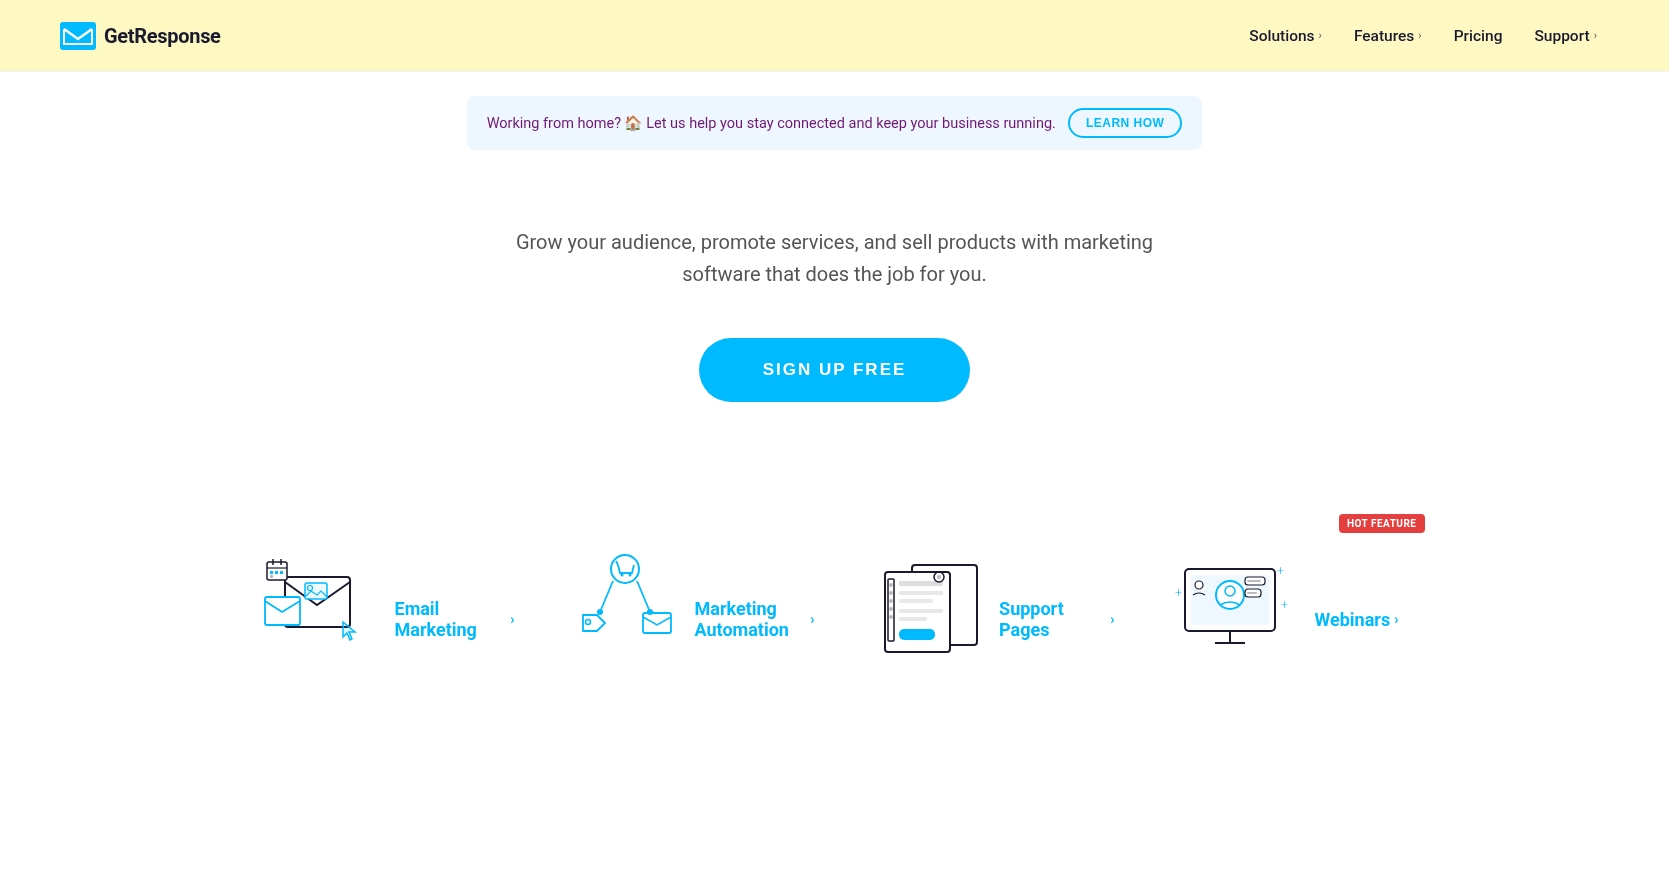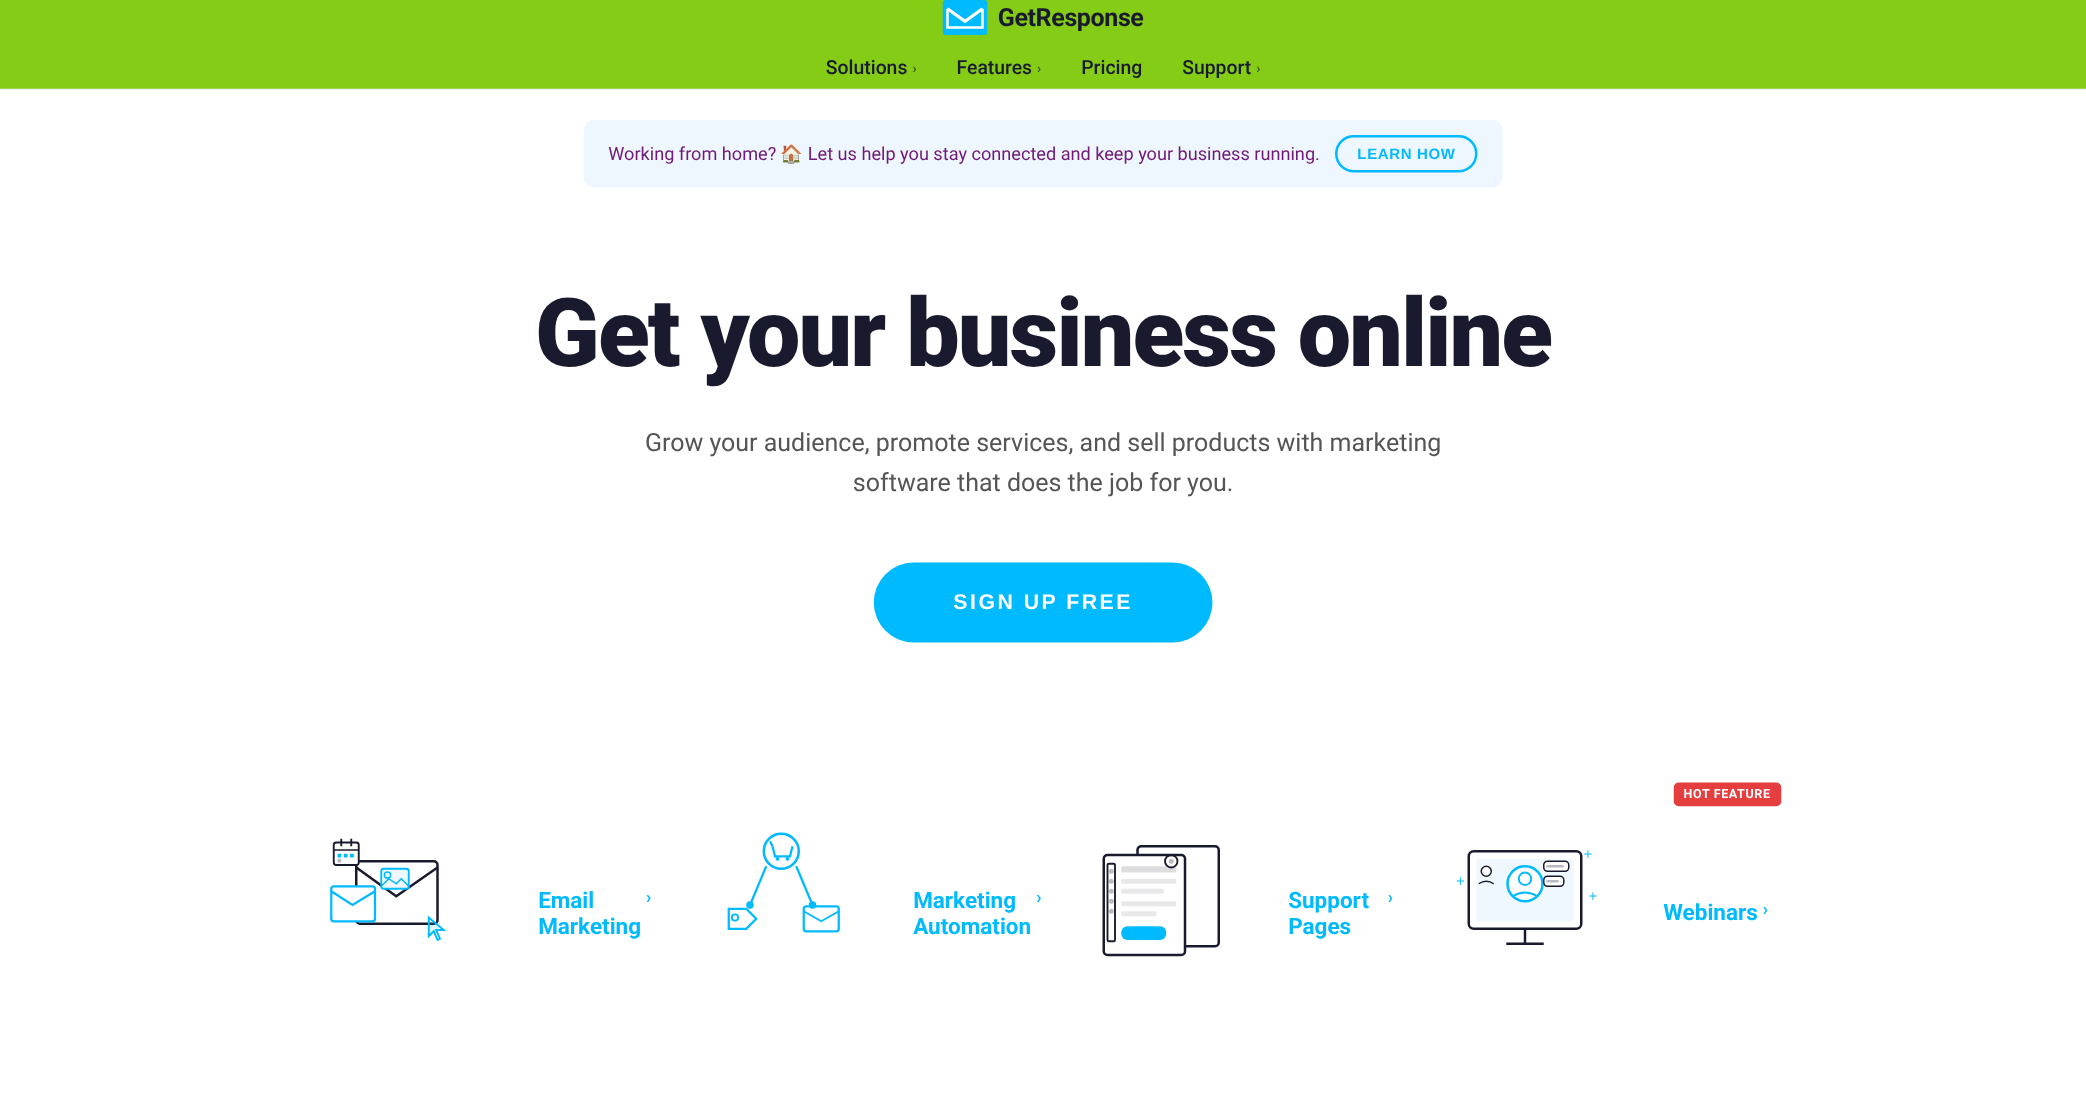--- a/index.html
+++ b/index.html
@@ -13,26 +13,25 @@
       overflow-x: hidden;
     }
 
     
     nav {
       display: flex;
       align-items: center;
       justify-content: space-between;
       padding: 0 60px;
       height: 72px;
-      background: #84cc16;
+      background: #fef9c3;
       border-bottom: 1px solid #f0f0f0;
       position: sticky;
       top: 0;
       z-index: 100;
-      flex-direction: column;
     }
 
     .nav-logo {
       display: flex;
       align-items: center;
       gap: 8px;
       text-decoration: none;
     }
 
     .logo-icon {
@@ -217,22 +216,22 @@
       width: 140px;
       height: 120px;
     }
 
     .feature-label {
       font-size: 18px;
       font-weight: 700;
       color: #00baff;
       text-decoration: none;
       display: flex;
+      align-items: center;
       gap: 4px;
-      margin-left: 36px;
     }
 
     .feature-label .arrow {
       font-size: 14px;
     }
 
     .hot-badge {
       position: absolute;
       top: -8px;
       right: 10px;
@@ -280,21 +279,20 @@
 </nav>
 
 <div class="announcement">
   <div class="announcement-inner">
     <span class="announcement-text">Working from home? 🏠 Let us help you stay connected and keep your business running.</span>
     <button class="learn-how-btn">LEARN HOW</button>
   </div>
 </div>
 
 <section class="hero">
-  <h1 class="hero-title">Get your business online</h1>
   <p class="hero-subtitle">Grow your audience, promote services, and sell products with marketing software that does the job for you.</p>
   <button class="hero-cta">SIGN UP FREE</button>
 </section>
 
 <section class="features">
 
   <div class="feature-item">
     <div class="feature-icon-wrap">
       <svg viewBox="0 0 140 120" fill="none" xmlns="http://www.w3.org/2000/svg">
 

